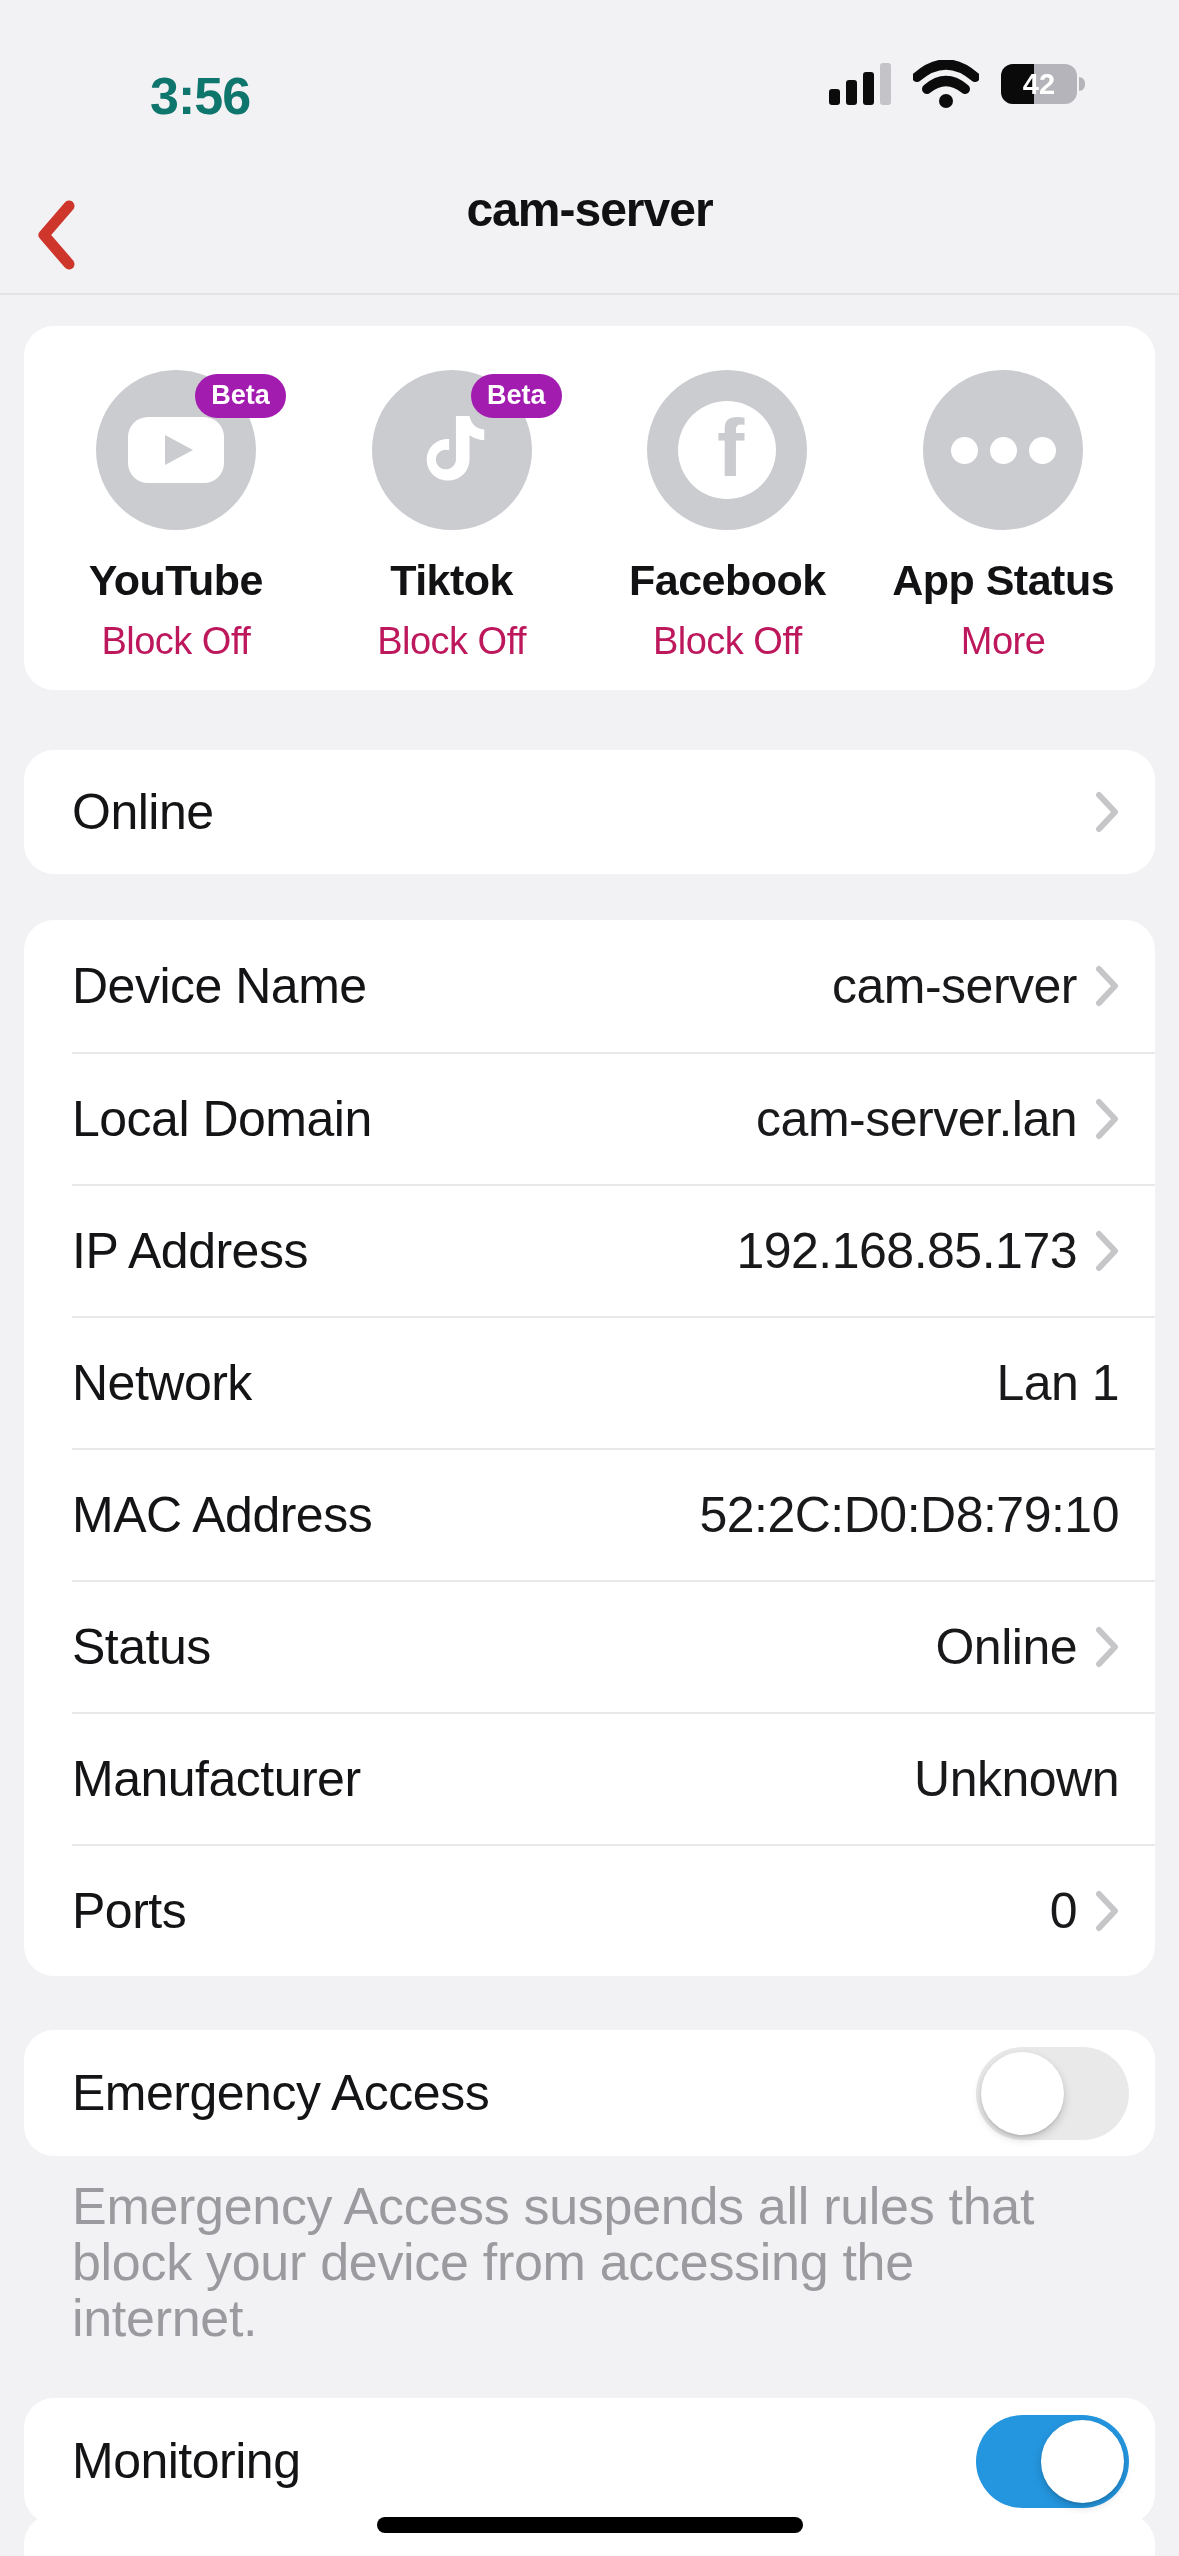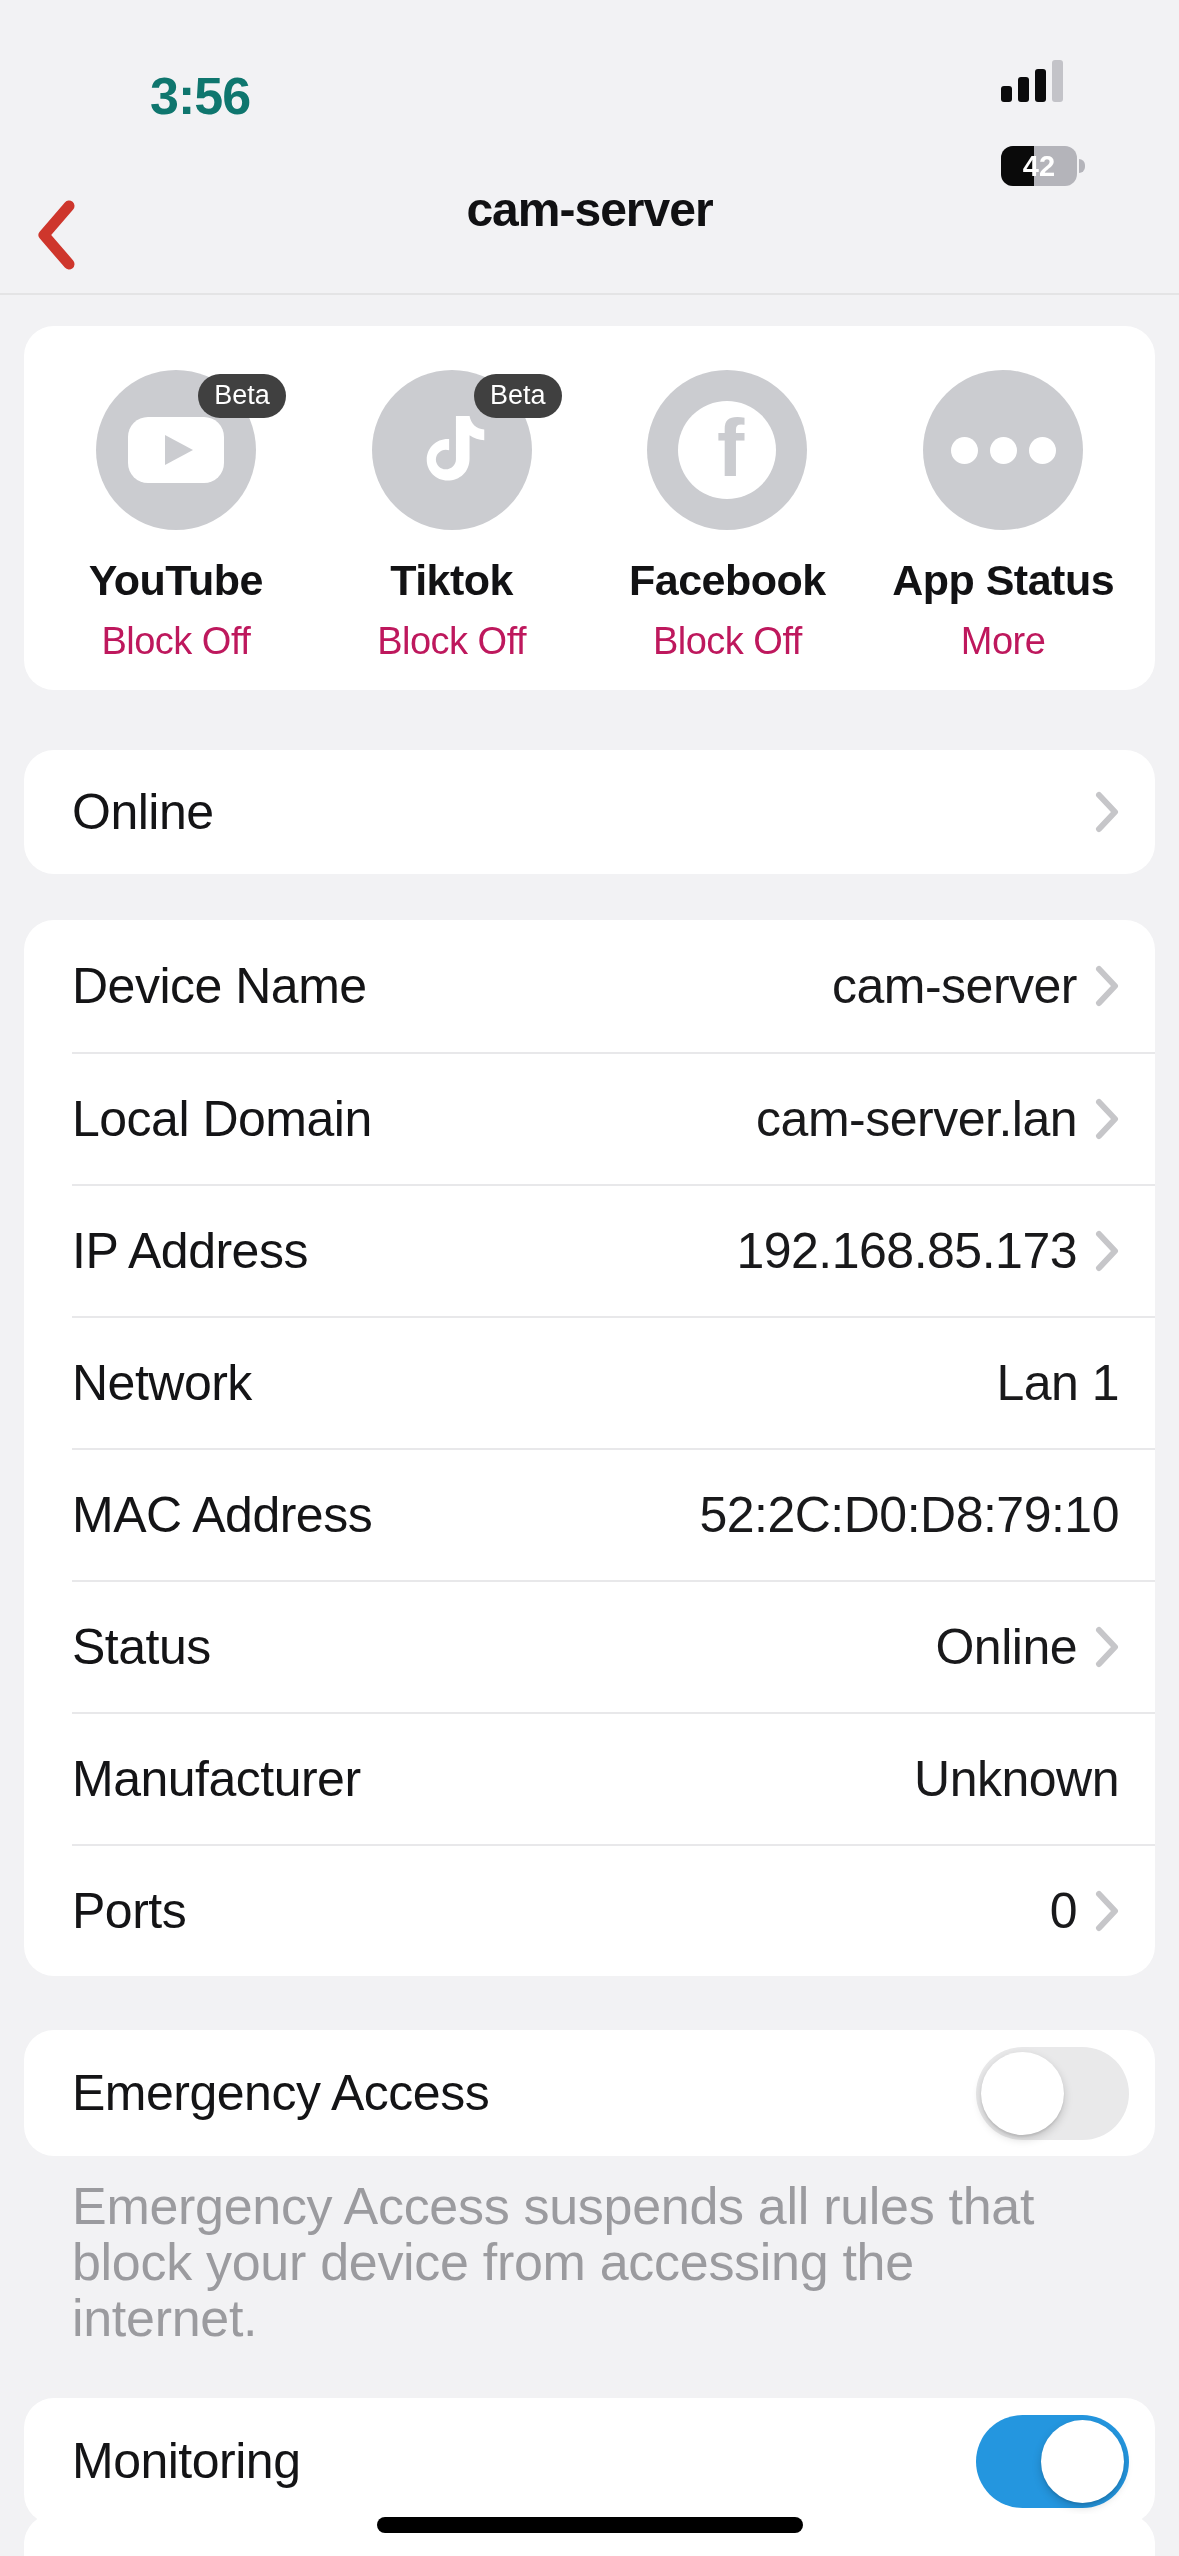--- a/index.html
+++ b/index.html
@@ -14,21 +14,21 @@
     letter-spacing:-0.5px;
   }
   
   .status-bar { position:relative; height:150px; }
   .status-time {
     position:absolute; left:150px; top:66px;
     font-size:52px; font-weight:700; letter-spacing:-1px; color:#0f766e;
   }
   .status-icons {
     position:absolute; right:94px; top:60px;
-    display:flex; align-items:flex-start; gap:22px; height:48px;flex-direction:column;
+    display:flex; align-items:center; gap:22px; height:48px;
   }
   .sig { display:flex; align-items:flex-end; gap:6px; height:42px; }
   .sig i { display:block; width:11px; border-radius:3px; background:#0B0B0C; }
   .sig i:nth-child(1){height:16px;} .sig i:nth-child(2){height:25px;}
   .sig i:nth-child(3){height:33px;} .sig i:nth-child(4){height:42px;background:#C3C3C8;}
   .bat { position:relative; width:84px; height:40px; }
   .bat-body { position:absolute; left:0; top:0; width:76px; height:40px; border-radius:12px; background:#B4B4BA; overflow:hidden; }
   .bat-fill { position:absolute; left:0; top:0; bottom:0; width:44%; background:#0A0A0A; }
   .bat-cap { position:absolute; right:0; top:13px; width:6px; height:14px; border-radius:0 6px 6px 0; background:#B4B4BA; }
   .bat-text { position:absolute; left:0; top:0; width:76px; height:40px; display:flex; align-items:center; justify-content:center; color:#fff; font-size:29px; font-weight:700; letter-spacing:0; }
@@ -36,21 +36,21 @@
   .nav-bar { position:relative; height:145px; border-bottom:2px solid rgba(60,60,67,0.08); }
   .back-btn { position:absolute; left:16px; top:40px; width:80px; height:90px; display:flex; align-items:center; justify-content:center; }
   .nav-title { position:absolute; left:0; right:0; top:32px; text-align:center; font-size:48px; font-weight:700; letter-spacing:-1px; color:#111113; }
   
   .card { background:#FFFFFF; border-radius:30px; margin:0 24px; position:relative; }
   .card-apps { margin-top:31px; height:364px; display:flex; padding:44px 14px 0 14px; }
   .tile { flex:1 1 0; text-align:center; position:relative; }
   .circle { position:relative; width:160px; height:160px; border-radius:50%; background:#CBCCD0; margin:0 auto; display:flex; align-items:center; justify-content:center; }
   .badge {
     position:absolute; top:4px; right:-30px;
-    background:#404040; color:#fff; font-size:27px; font-weight:400; letter-spacing:0;
+    background:#a21caf; color:#fff; font-size:27px; font-weight:700; letter-spacing:0;
     padding:7px 16px; border-radius:24px; line-height:1.1;
   }
   .app-name { margin-top:26px; font-size:43px; font-weight:700; letter-spacing:-0.5px; color:#121214; }
   .app-status { margin-top:15px; font-size:38px; color:#be185d; }
   
   .yt-glyph { width:96px; height:66px; background:#fff; border-radius:20px; position:relative; }
   .yt-glyph::after { content:""; position:absolute; left:37px; top:18px; border-left:28px solid #CBCCD0; border-top:15px solid transparent; border-bottom:15px solid transparent; }
   .fb-glyph { width:98px; height:98px; border-radius:50%; background:#fff; overflow:hidden; text-align:center; }
   .fb-glyph span { font-size:82px; font-weight:700; color:#CBCCD0; line-height:1.15; display:inline-block; margin-left:6px; }
   .dots { display:flex; gap:12px; }

